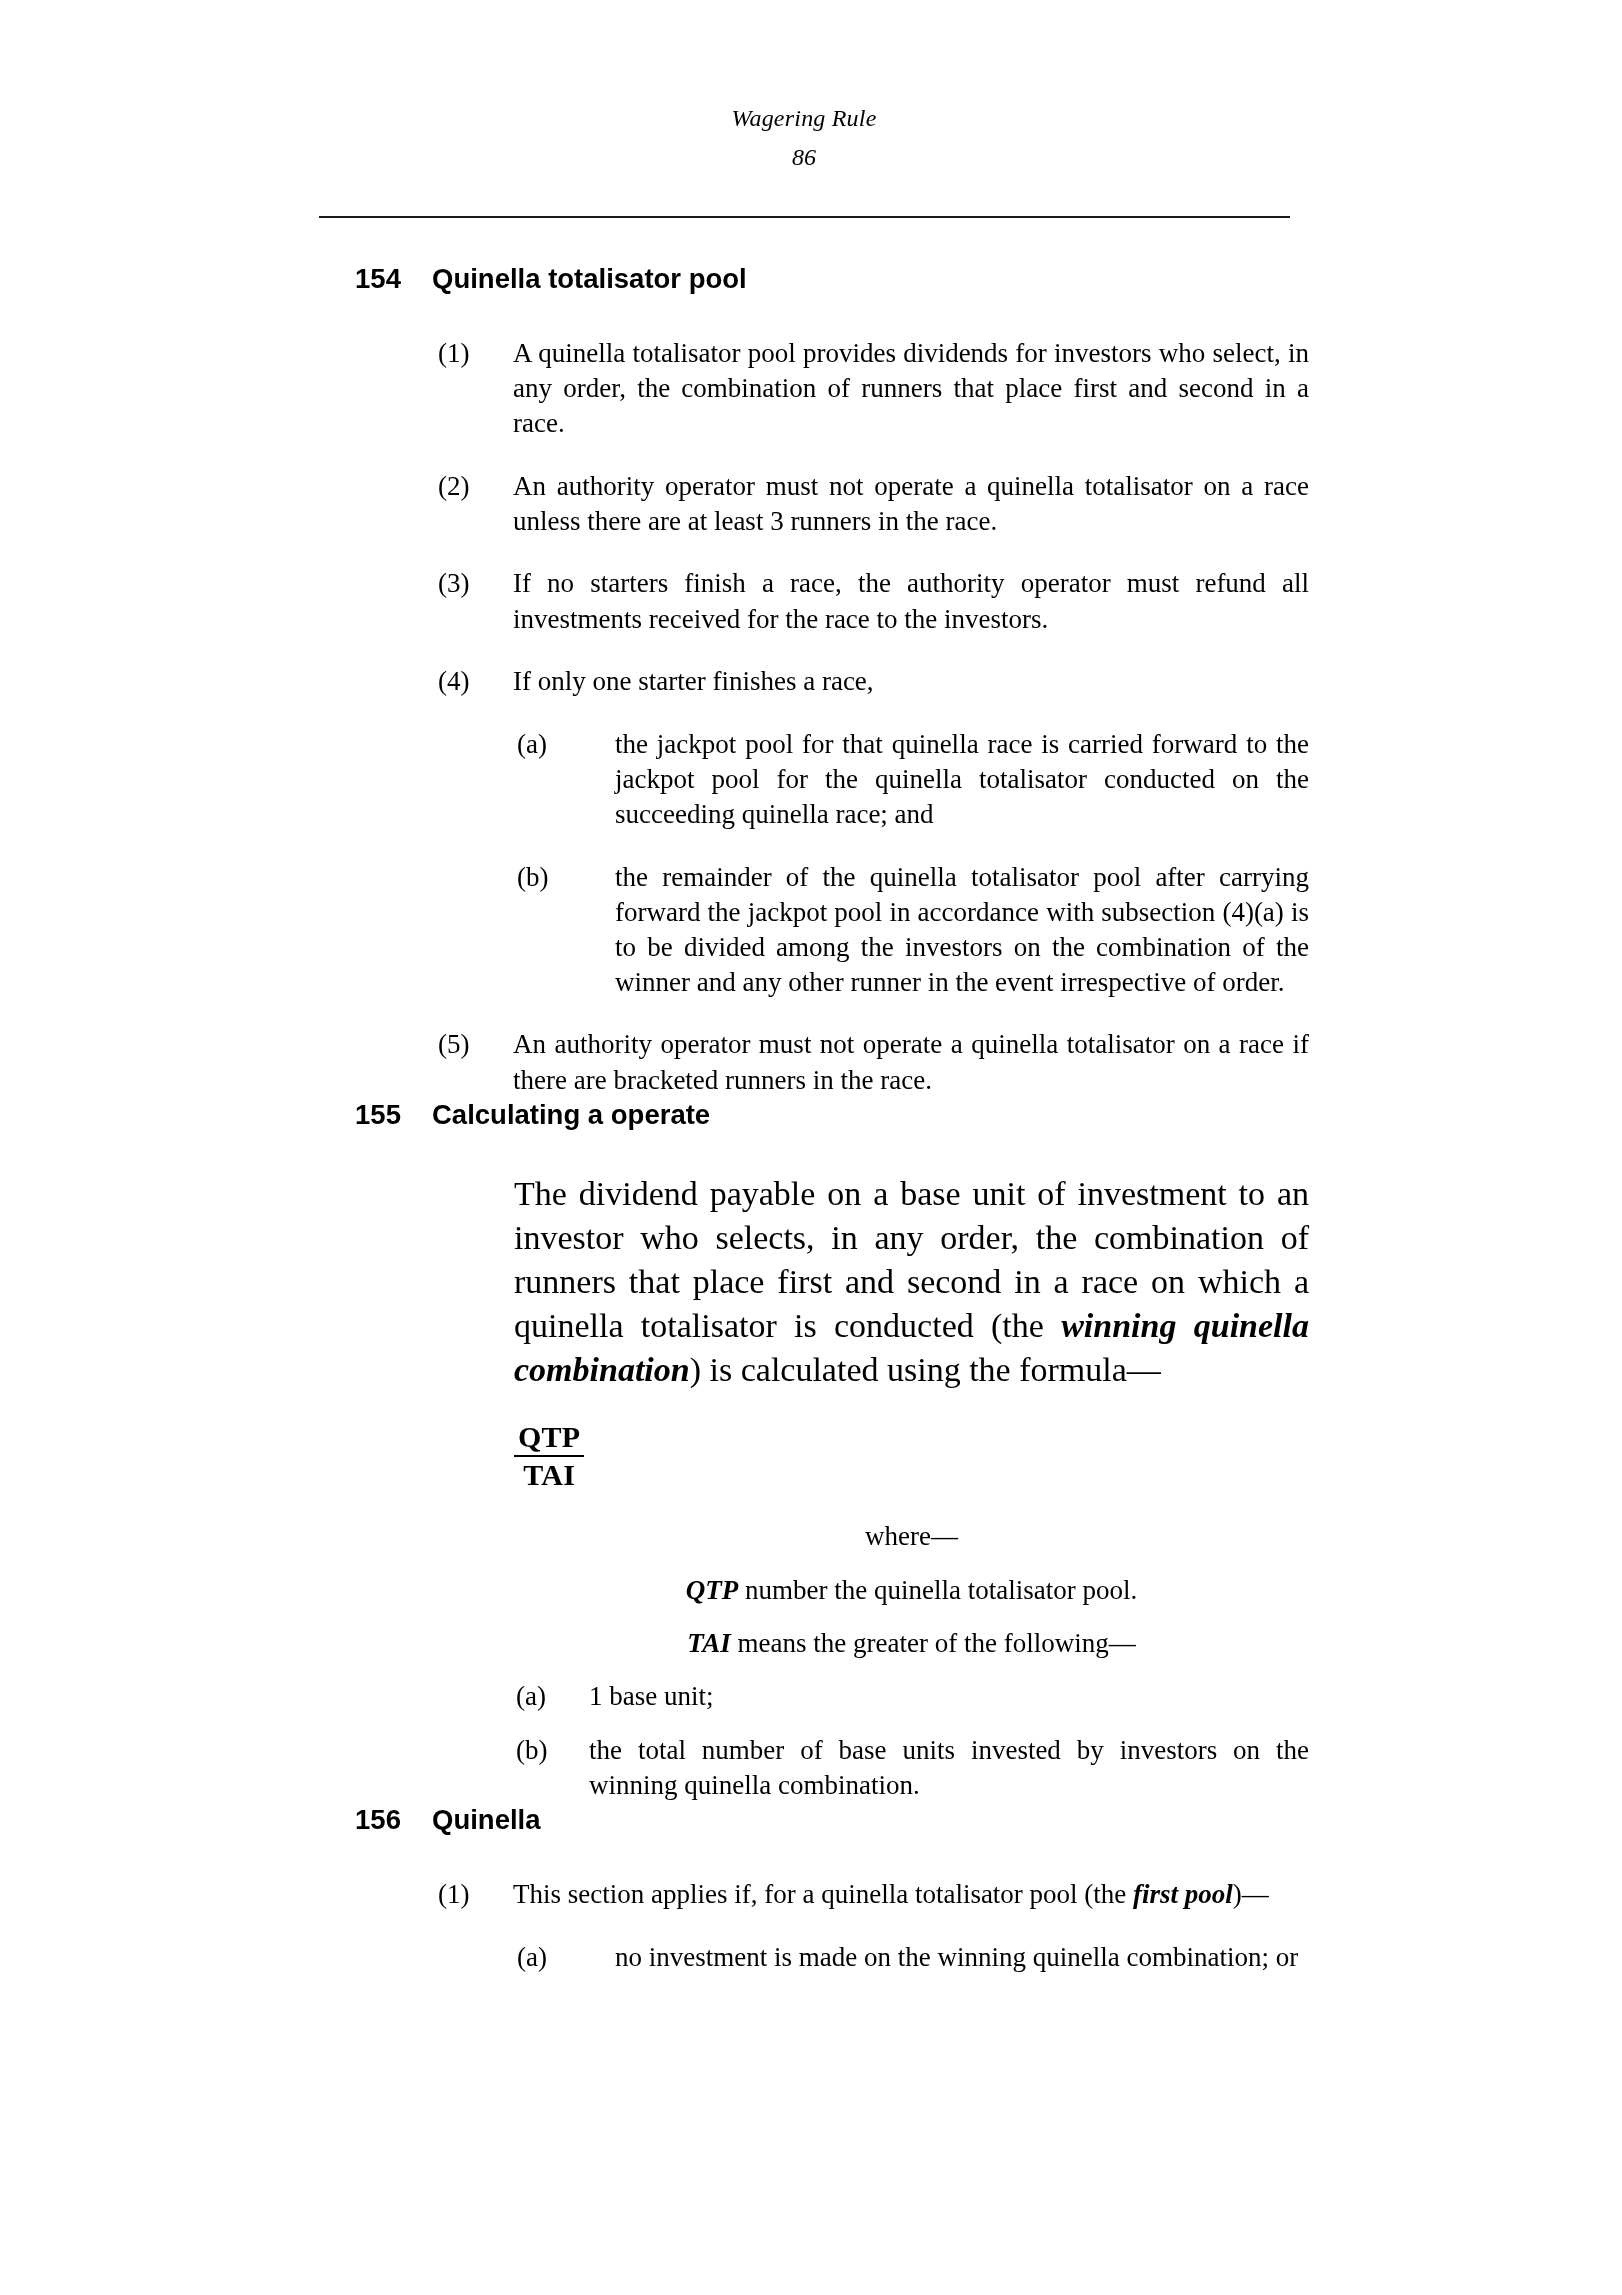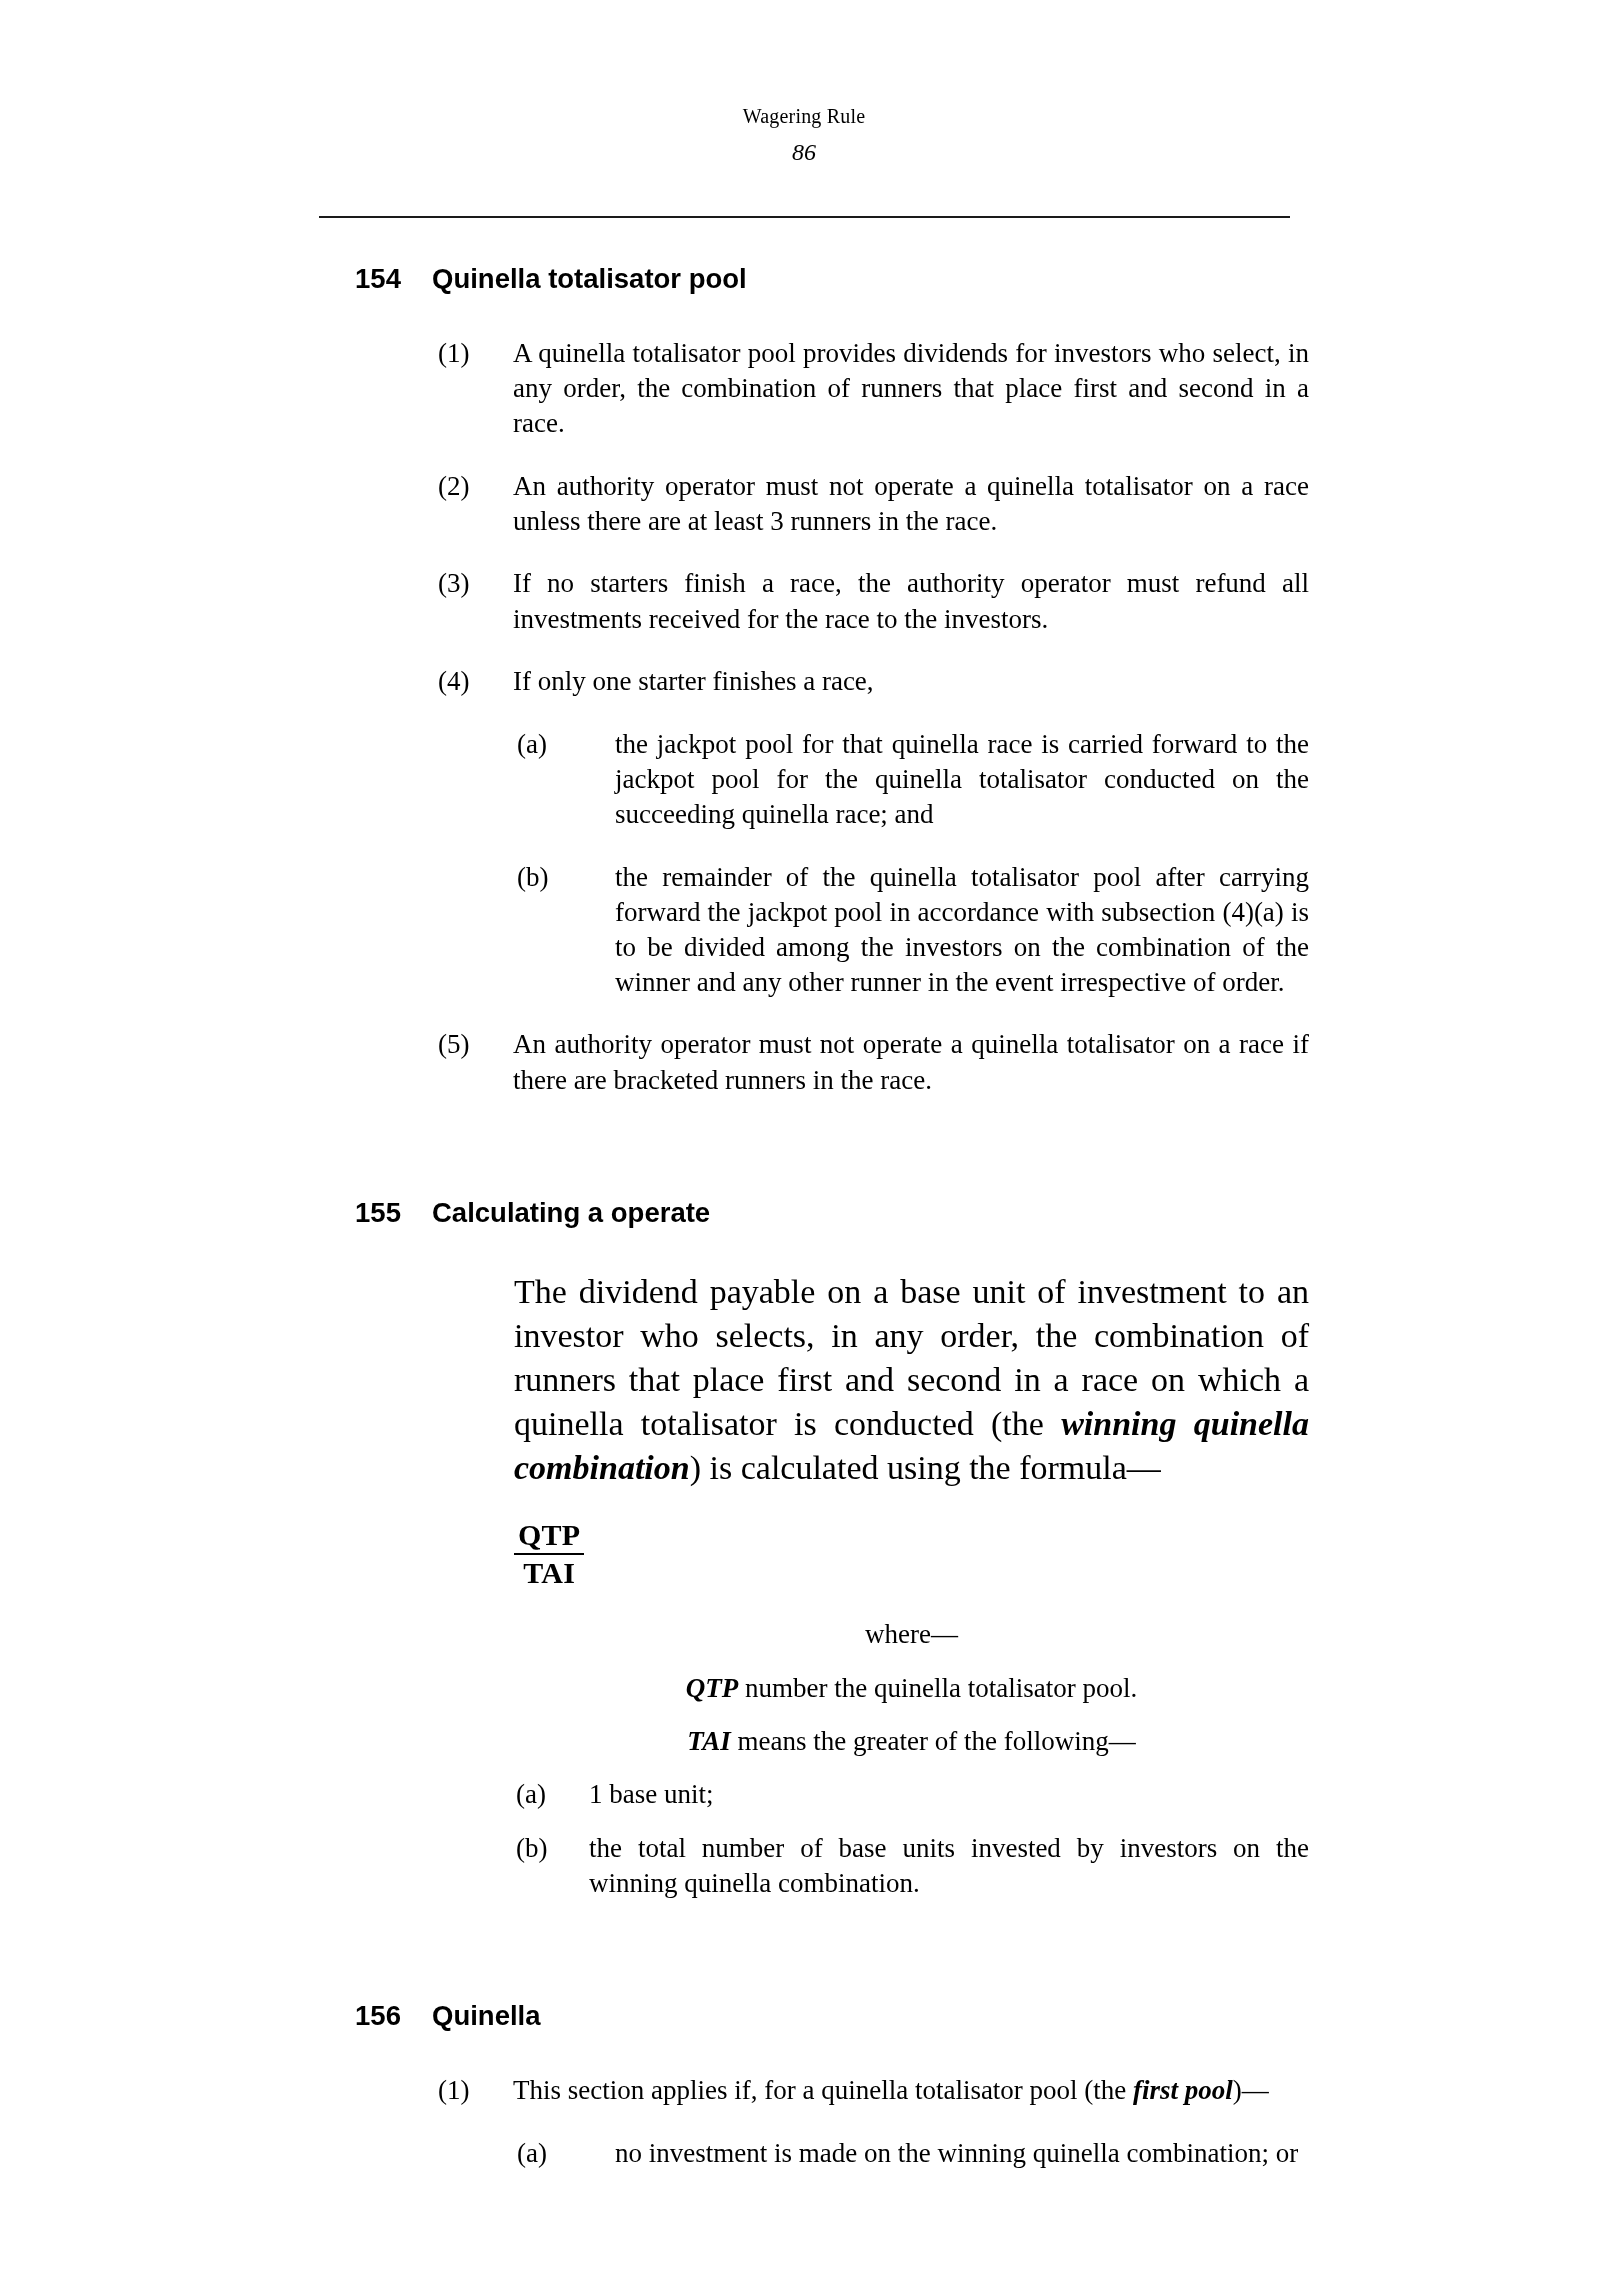--- a/index.html
+++ b/index.html
@@ -21,21 +21,22 @@
   
   .header {
     position: absolute;
     left: 319px;
     top: 105px;
     width: 970px;
     text-align: center;
   }
   .header-title {
     font-family: "Liberation Serif", "DejaVu Serif", serif;
-    font-size: 20px;
+    font-style: italic;
+    font-size: 24px;
     line-height: 1.15;
     letter-spacing: 0.2px;
   }
   .header-page-number {
     font-family: "Liberation Serif", "DejaVu Serif", serif;
     font-style: italic;
     font-size: 24px;
     line-height: 1.25;
     margin-top: 9px;
   }
@@ -130,21 +131,21 @@
     margin-right: 314px;
   }
   .lvl2-tight > .marker {
     width: 73px;
   }
 
   
   .gap-sm  { margin-top: 18.3px; }
   .gap-md  { margin-top: 27.5px; }
   .gap-lg  { margin-top: 41px; }
-  .gap-xxl { margin-top: 98px; }
+  .gap-xxl { }
 
   
   .bolditalic {
     font-weight: bold;
     font-style: italic;
   }
 
   
   .formula {
     margin-left: 514px;

